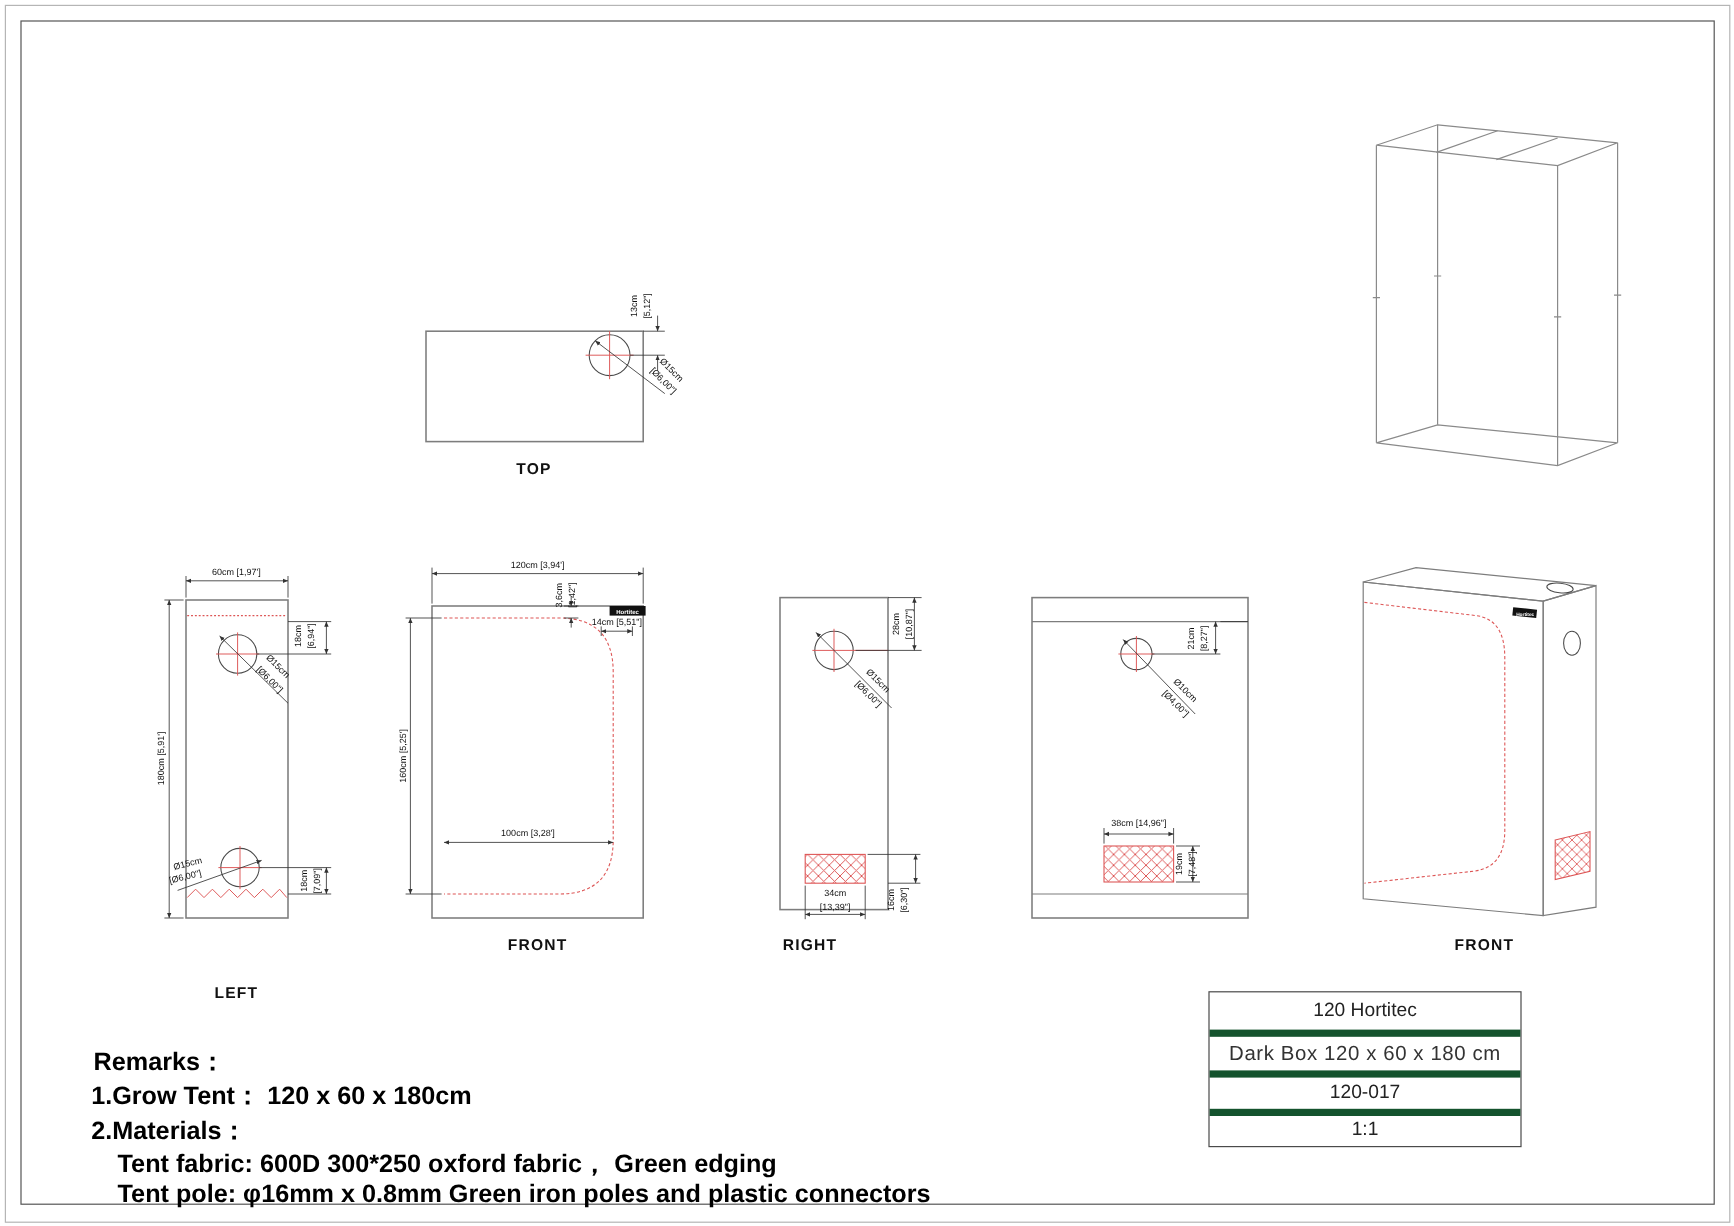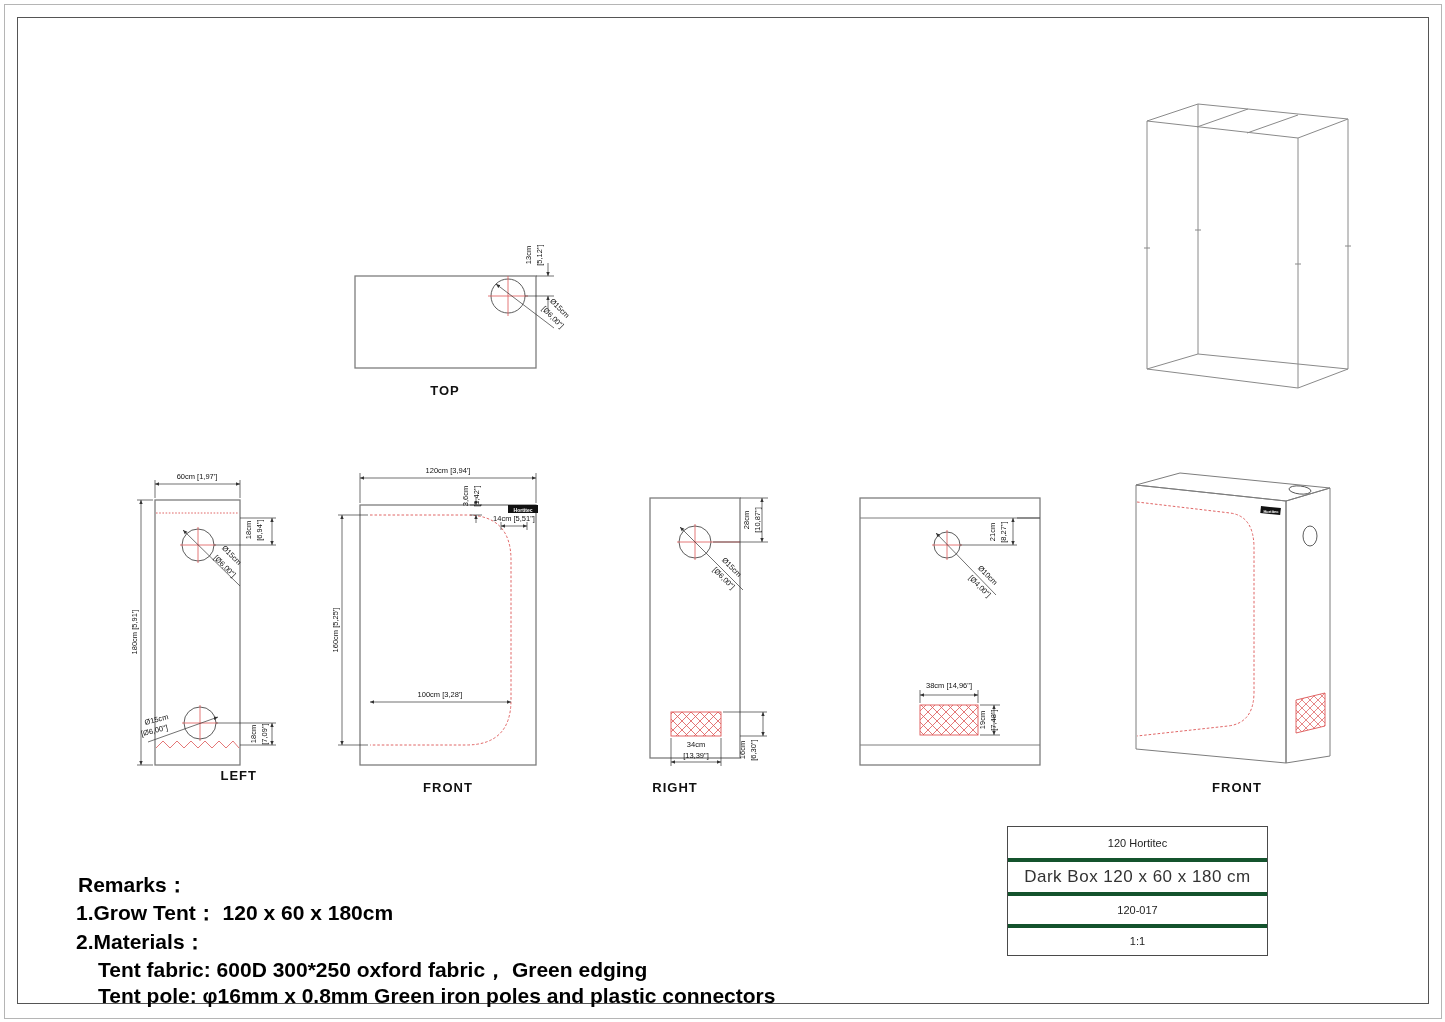--- a/index.html
+++ b/index.html
@@ -23,22 +23,22 @@
   .red{stroke:#dd5555;stroke-width:0.8;fill:none;}
   .rdot{stroke:#dd5555;stroke-width:0.9;fill:none;stroke-dasharray:1.6 1.6;}
   .rdash{stroke:#dd5555;stroke-width:0.9;fill:none;stroke-dasharray:2.6 1.9;}
   svg text{font-family:"Liberation Sans",sans-serif;}
   text.d{font-size:7.5px;fill:#111;text-anchor:middle;}
   text.logo{font-size:5px;fill:#fff;text-anchor:middle;font-weight:bold;}
   
   .tblock{position:absolute;left:1007px;top:826px;width:261px;height:130px;
        border:1px solid #4a4a4a;box-sizing:border-box;}
   .trow{display:flex;align-items:center;justify-content:center;
-       box-sizing:border-box;font-size:11px;color:#222;}
-  .trow+.trow{border-top:4px solid #14532d;}
+       box-sizing:border-box;font-size:16px;color:#222;}
+  .trow+.trow{border-top:6px solid #14532d;}
   .trow.big{font-size:17px;color:#333;letter-spacing:0.5px;}
 </style>
 </head>
 <body>
 
 <div class="border-outer"></div>
 <div class="border-inner"></div>
 
 <svg class="view-svg" style="left:1130px;top:88px;" width="240" height="330">
 
@@ -121,21 +121,21 @@
   <text class="d" transform="rotate(-14 47 264)" x="47" y="264">Ø15cm</text>
   <text class="d" transform="rotate(-14 45 275)" x="45" y="275">[Ø6,00"]</text>
 
   <polyline class="red" points="46,290 53,283 60,290 67,283 74,290 81,283 88,290 95,283 102,290 109,283 116,290 123,283 129,290"></polyline>
   <line class="dim" x1="106" y1="265" x2="166" y2="265"></line>
   <line class="dim" x1="130" y1="287" x2="166" y2="287"></line>
   <line class="dim" x1="162" y1="265" x2="162" y2="287" marker-start="url(#mL)" marker-end="url(#mL)"></line>
   <text class="d" transform="rotate(-90 146 276)" x="146" y="276">18cm</text>
   <text class="d" transform="rotate(-90 157 276)" x="157" y="276">[7,09"]</text>
 </svg>
-<div class="vlabel" style="left:137px;top:768px;text-align:right;">LEFT</div>
+<div class="vlabel" style="left:137px;top:820px;">LEFT</div>
 
 <svg class="view-svg" style="left:318px;top:452px;" width="250" height="350">
   <defs>
     <marker id="mF" viewBox="0 0 8 8" refX="7" refY="4" markerWidth="7" markerHeight="7" orient="auto-start-reverse">
         <path d="M0,1 L7,4 L0,7 Z" fill="#333"></path>
       </marker>
   </defs>
   <rect class="ol" x="42" y="53" width="176" height="260"></rect>
 
   <line class="dim" x1="42" y1="51" x2="42" y2="21"></line>

